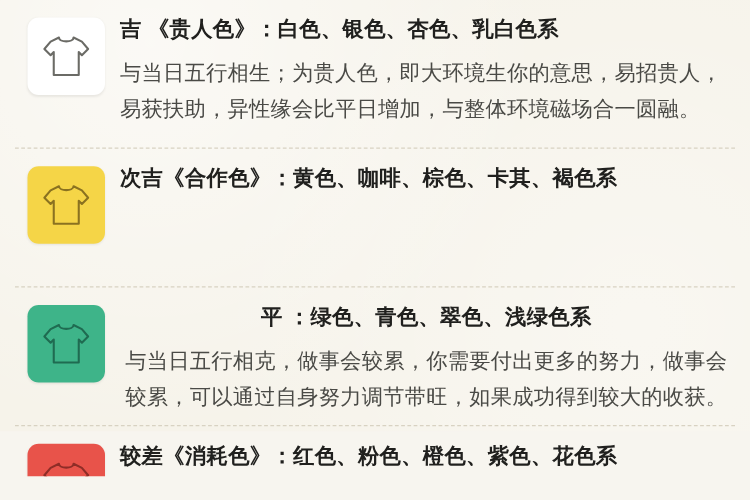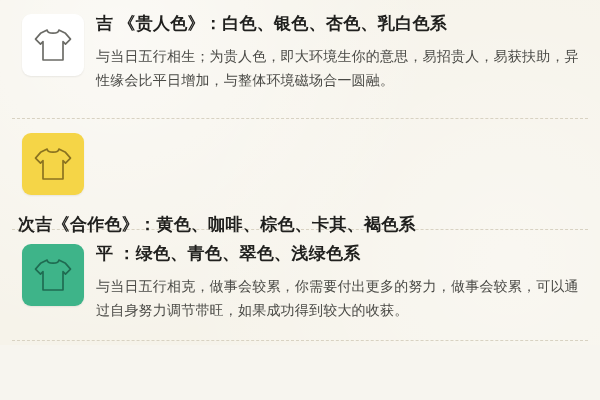--- a/index.html
+++ b/index.html
@@ -68,21 +68,21 @@
     color: #20201e;
   }
   .headline .title {
     color: #20201e;
   }
   .headline .colors {
     color: #20201e;
   }
   .desc {
     margin-top: 7px;
-    font-size: 14px;
+    font-size: 17px;
     line-height: 1.72;
     color: #4a4a46;
     letter-spacing: 0.2px;
   }
   .divider {
     height: 0;
     border-top: 1px dashed #d8d2c2;
     margin: 0 12px;
   }
   .row.clipped {
@@ -106,50 +106,65 @@
       <div class="headline">
         <span class="rank">吉</span>
         <span class="title">《贵人色》</span><span class="sep">：</span><span class="colors">白色、银色、杏色、乳白色系</span>
       </div>
       <div class="desc">与当日五行相生；为贵人色，即大环境生你的意思，易招贵人，易获扶助，异性缘会比平日增加，与整体环境磁场合一圆融。</div>
     </div>
   </div>
 
   <div class="divider"></div>
 
-  <div class="row" style="height:110px;flex-direction:column;">
+  <div class="row" style="height:110px;">
     <div class="icon-cell">
       <div class="icon-box" style="background:#f5d547;">
         <svg width="40" height="38" viewBox="0 0 48 44" fill="none" stroke="#8a7220" stroke-width="2" stroke-linejoin="round" stroke-linecap="round">
           <path d="M17 4 L9 8 L3 15 L9 21 L12 18 L12 40 L36 40 L36 18 L39 21 L45 15 L39 8 L31 4 C31 9 17 9 17 4 Z"></path>
         </svg>
       </div>
     </div>
     <div class="text-cell">
       <div class="headline">
         <span class="rank">次吉</span><span class="title">《合作色》</span><span class="sep">：</span><span class="colors">黄色、咖啡、棕色、卡其、褐色系</span>
       </div>
     </div>
   </div>
 
   <div class="divider"></div>
 
-  <div class="row" style="height:110px;">
+  <div class="row" style="height:110px;text-align:center;">
     <div class="icon-cell">
       <div class="icon-box" style="background:#3eb489;">
         <svg width="40" height="38" viewBox="0 0 48 44" fill="none" stroke="#1f6b51" stroke-width="2" stroke-linejoin="round" stroke-linecap="round">
           <path d="M17 4 L9 8 L3 15 L9 21 L12 18 L12 40 L36 40 L36 18 L39 21 L45 15 L39 8 L31 4 C31 9 17 9 17 4 Z"></path>
         </svg>
       </div>
     </div>
     <div class="text-cell">
       <div class="headline">
         <span class="rank">平</span>
         <span class="sep">：</span><span class="colors">绿色、青色、翠色、浅绿色系</span>
       </div>
       <div class="desc">与当日五行相克，做事会较累，你需要付出更多的努力，做事会较累，可以通过自身努力调节带旺，如果成功得到较大的收获。</div>
     </div>
   </div>
 
   <div class="divider"></div>
 
+  <div class="row clipped" style="height:40px;">
+    <div class="icon-cell">
+      <div class="icon-box" style="background:#e8534a;">
+        <svg width="40" height="38" viewBox="0 0 48 44" fill="none" stroke="#8f2d27" stroke-width="2" stroke-linejoin="round" stroke-linecap="round">
+          <path d="M17 4 L9 8 L3 15 L9 21 L12 18 L12 40 L36 40 L36 18 L39 21 L45 15 L39 8 L31 4 C31 9 17 9 17 4 Z"></path>
+        </svg>
+      </div>
+    </div>
+    <div class="text-cell">
+      <div class="headline">
+        <span class="rank">较差</span><span class="title">《消耗色》</span><span class="sep">：</span><span class="colors">红色、粉色、橙色、紫色、花色系</span>
+      </div>
+      <div class="desc"></div>
+    </div>
+  </div>
 
 </div>
 
 </body></html>

